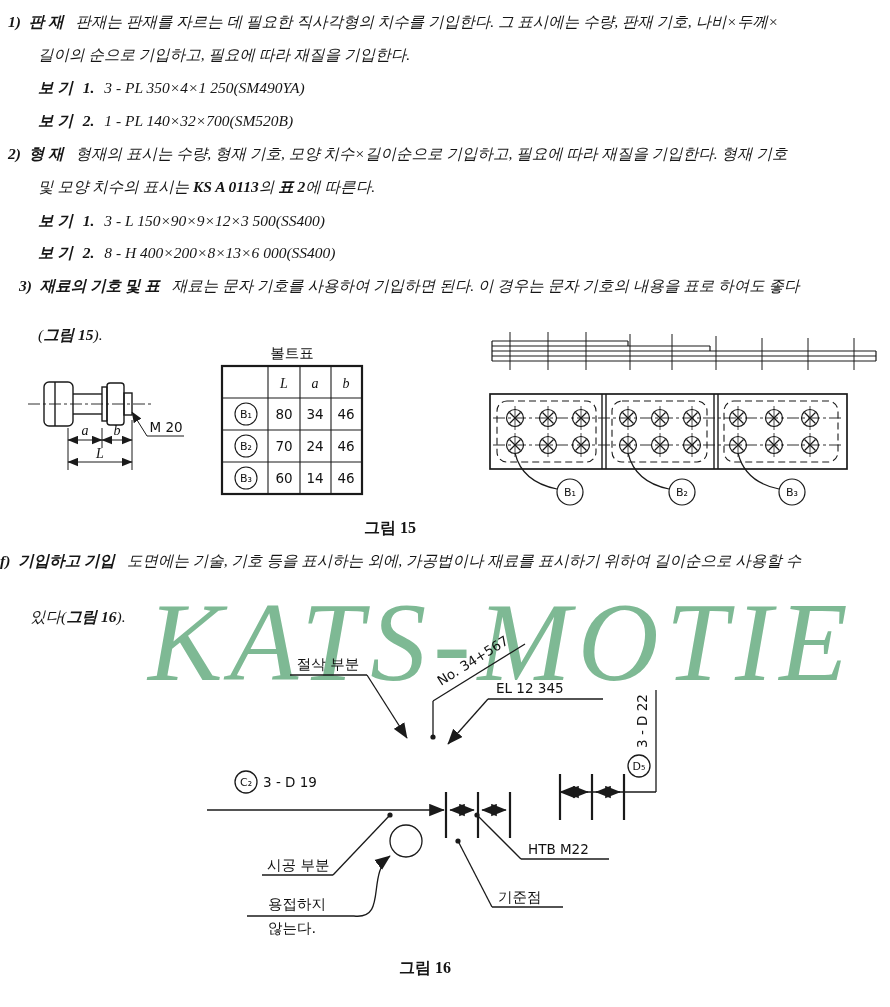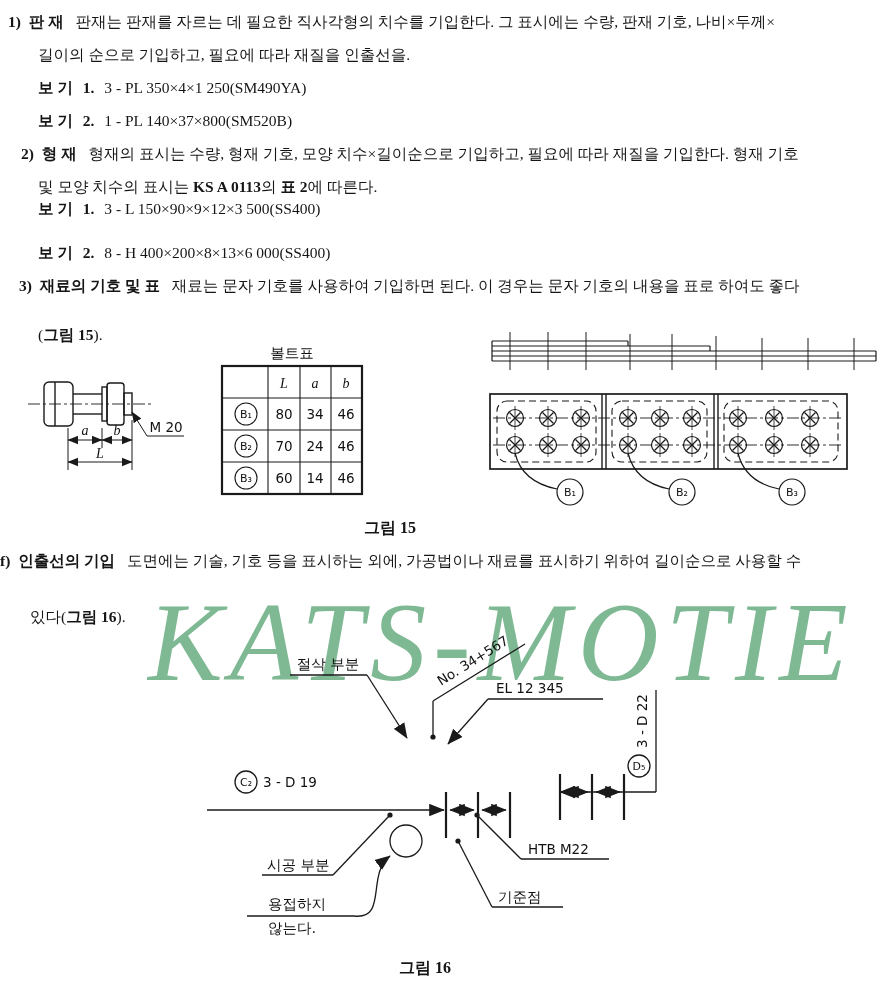--- a/index.html
+++ b/index.html
@@ -1,20 +1,20 @@
 <!DOCTYPE html>
 <html><head>
 <meta charset="utf-8">
 <style>
   html,body { margin:0; padding:0; }
   body {
     width:890px; height:1007px; position:relative; background:#ffffff;
     font-family:"Liberation Serif", serif; color:#151515; overflow:hidden;
   }
-  .line { position:absolute; white-space:nowrap; font-size:15.5px; line-height:20px; z-index:2; }
+  .line { position:absolute; white-space:nowrap; font-size:15.5px; line-height:20px; z-index:2;font-style:italic; }
   .b { font-weight:bold; }
   .mr4 { margin-right:4px; }
   .mr6 { margin-right:6px; }
   .mr8 { margin-right:8px; }
   .cap { position:absolute; text-align:center; font-weight:bold; font-size:16px; z-index:2; }
   .wm {
     position:absolute; top:578px; left:148px; z-index:1;
     font-size:112px; font-style:italic; letter-spacing:7px;
     color:#15803d; opacity:.55; white-space:nowrap;
   }
@@ -29,42 +29,42 @@
 <body>
 
 <div class="wm">KATS-MOTIE</div>
 
 <div class="line" style="top:12px;left:8px">
   <span class="b mr4">1)</span>
   <span class="b mr8">판 재</span>
   <span>판재는 판재를 자르는 데 필요한 직사각형의 치수를 기입한다. 그 표시에는 수량, 판재 기호, 나비×두께×</span>
 </div>
 <div class="line" style="top:45px;left:38px">
-  <span>길이의 순으로 기입하고, 필요에 따라 재질을 인출선을.</span>
+  <span>길이의 순으로 기입하고, 필요에 따라 재질을 기입한다.</span>
 </div>
 <div class="line" style="top:78px;left:38px">
   <span class="b mr6">보 기</span>
   <span class="b mr6">1.</span>
   <span>3 - PL  350×4×1 250(SM490YA)</span>
 </div>
 <div class="line" style="top:111px;left:38px">
   <span class="b mr6">보 기</span>
   <span class="b mr6">2.</span>
-  <span>1 - PL  140×37×800(SM520B)</span>
-</div>
-
-<div class="line" style="top:144px;left:21px">
+  <span>1 - PL  140×32×700(SM520B)</span>
+</div>
+
+<div class="line" style="top:144px;left:8px">
   <span class="b mr4">2)</span>
   <span class="b mr8">형 재</span>
   <span>형재의 표시는 수량, 형재 기호, 모양 치수×길이순으로 기입하고, 필요에 따라 재질을 기입한다. 형재 기호</span>
 </div>
 <div class="line" style="top:177px;left:38px">
   <span>및 모양 치수의 표시는 </span><span class="b">KS A 0113</span><span>의 </span><span class="b">표 2</span><span>에 따른다.</span>
 </div>
-<div class="line" style="top:199px;left:38px">
+<div class="line" style="top:211px;left:38px">
   <span class="b mr6">보 기</span>
   <span class="b mr6">1.</span>
   <span>3 - L  150×90×9×12×3 500(SS400)</span>
 </div>
 <div class="line" style="top:243px;left:38px">
   <span class="b mr6">보 기</span>
   <span class="b mr6">2.</span>
   <span>8 - H  400×200×8×13×6 000(SS400)</span>
 </div>
 
@@ -210,21 +210,21 @@
   </g>
   <text class="sm" x="560" y="164" text-anchor="middle">B₁</text>
   <text class="sm" x="672" y="164" text-anchor="middle">B₂</text>
   <text class="sm" x="782" y="164" text-anchor="middle">B₃</text>
 </svg>
 
 <div class="cap" style="top:518px;left:0;width:780px">그림 15</div>
 
 <div class="line" style="top:551px;left:0px">
   <span class="b mr4">f)</span>
-  <span class="b mr8">인출선의 기입</span>
+  <span class="b mr8">기입하고 기입</span>
   <span>도면에는 기술, 기호 등을 표시하는 외에, 가공법이나 재료를 표시하기 위하여 길이순으로 사용할 수</span>
 </div>
 <div class="line" style="top:607px;left:30px">
   <span>있다(</span><span class="b">그림 16</span><span>).</span>
 </div>
 
 <svg class="figsvg" style="top:598px;left:150px" width="620" height="360" viewBox="0 0 620 360">
   <defs>
     <marker id="ar16" viewBox="0 0 10 8" refX="9.5" refY="4" markerWidth="12" markerHeight="10" orient="auto-start-reverse">
       <path d="M0,0 L10,4 L0,8 z" fill="#1a1a1a"></path>

